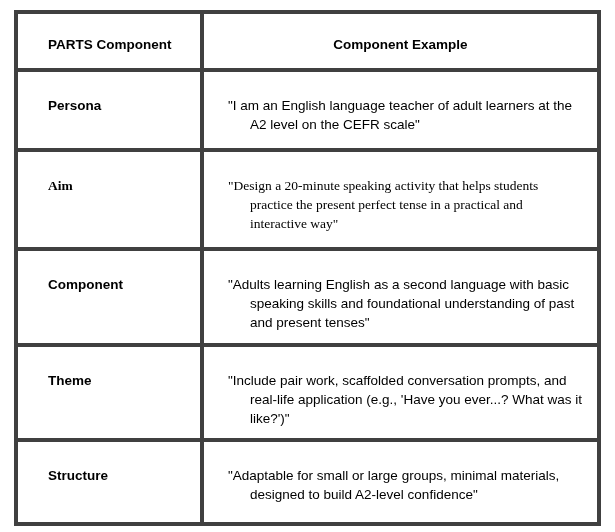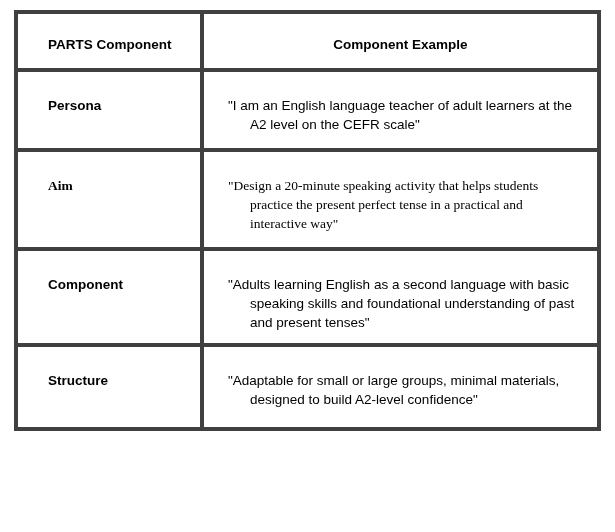--- a/index.html
+++ b/index.html
@@ -79,19 +79,25 @@
       <td class="example-cell">"Design a 20-minute speaking activity that helps students
 practice the present perfect tense in a practical and
 interactive way"</td>
     </tr>
     <tr class="body-row-2">
       <td class="component-cell">Component</td>
       <td class="example-cell">"Adults learning English as a second language with basic
 speaking skills and foundational understanding of past
 and present tenses"</td>
     </tr>
+    <tr class="body-row-3">
+      <td class="component-cell">Theme</td>
+      <td class="example-cell">"Include pair work, scaffolded conversation prompts, and
+real-life application (e.g., 'Have you ever...? What was it
+like?')"</td>
+    </tr>
     <tr class="body-row-4">
       <td class="component-cell">Structure</td>
       <td class="example-cell">"Adaptable for small or large groups, minimal materials,
 designed to build A2-level confidence"</td>
     </tr>
   </tbody>
 </table>
 
 </body></html>

